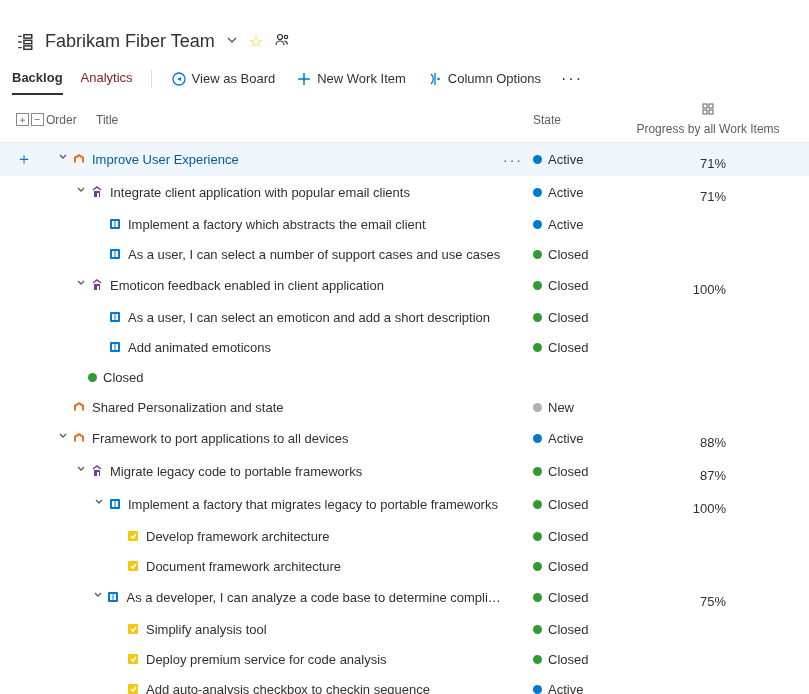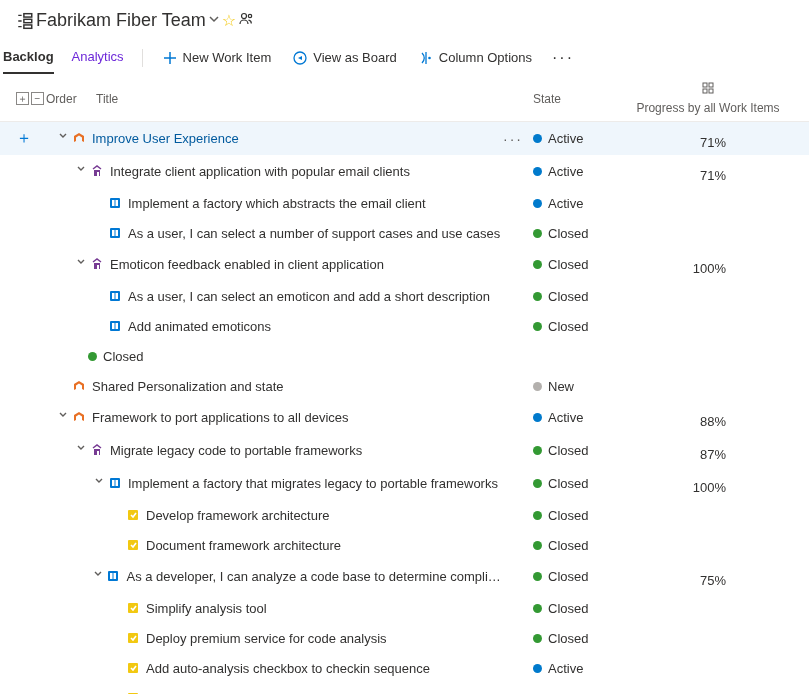--- a/index.html
+++ b/index.html
@@ -8,39 +8,40 @@
     font-family: "Segoe UI", Arial, sans-serif;
     font-size: 13px;
     color: #323130;
     background: #fff;
     width: 809px;
   }
   .header {
     display: flex;
     align-items: center;
     padding: 10px 16px 6px;
-    gap: 2px;
+    gap: 11px;
+    margin-top: 21px;
   }
   .header .team-icon svg { display:block; }
   .team-title { font-size: 18px; font-weight: 400; }
   .chev-down { color: #605e5c; }
   .star { color: #f2c811; font-size:16px; }
   .team-people { font-size:14px; }
 
   .tabs {
     display: flex;
     align-items: center;
-    padding: 4px 3px 0;
+    padding: 4px 12px 0;
     gap: 18px;
     border-bottom: none;
   }
   .tab {
     padding: 8px 0 10px;
     cursor: pointer;
-    color:#6d28d9;
+    color:#7f1d1d;
     position:relative;
   }
   .tab.active {
     color:#323130;
     font-weight:600;
   }
   .tab.active::after{
     content:"";
     position:absolute;
     bottom:0; left:0; right:0;
@@ -145,33 +146,33 @@
   </span>
 </div>
 
 <div class="tabs">
   <div class="tab active">Backlog</div>
   <div class="tab">Analytics</div>
   <div class="sep"></div>
   <div class="toolbar-btn">
     <span class="ticon">
       <svg width="14" height="14" viewBox="0 0 14 14">
-          <path d="M7 1v12M1 7h12" stroke="#0078d4" stroke-width="1.5"></path>
-        </svg>
-    </span>
-    <span>New Work Item</span>
-  </div>
-  <div class="toolbar-btn">
-    <span class="ticon">
-      <svg width="14" height="14" viewBox="0 0 14 14">
           <circle cx="7" cy="7" r="6" stroke="#0078d4" stroke-width="1.3" fill="none"></circle>
           <path d="M5 7l4-2v4z" fill="#0078d4"></path>
         </svg>
     </span>
     <span>View as Board</span>
+  </div>
+  <div class="toolbar-btn">
+    <span class="ticon">
+      <svg width="14" height="14" viewBox="0 0 14 14">
+          <path d="M7 1v12M1 7h12" stroke="#0078d4" stroke-width="1.5"></path>
+        </svg>
+    </span>
+    <span>New Work Item</span>
   </div>
   <div class="toolbar-btn">
     <span class="ticon">
       <svg width="14" height="14" viewBox="0 0 14 14">
           <path d="M3 2c3 3 3 7 0 10M7 1v12" stroke="#0078d4" stroke-width="1.3" fill="none"></path>
           <circle cx="10.5" cy="7" r="1.3" fill="#0078d4"></circle>
         </svg>
     </span>
     <span>Column Options</span>
   </div>

